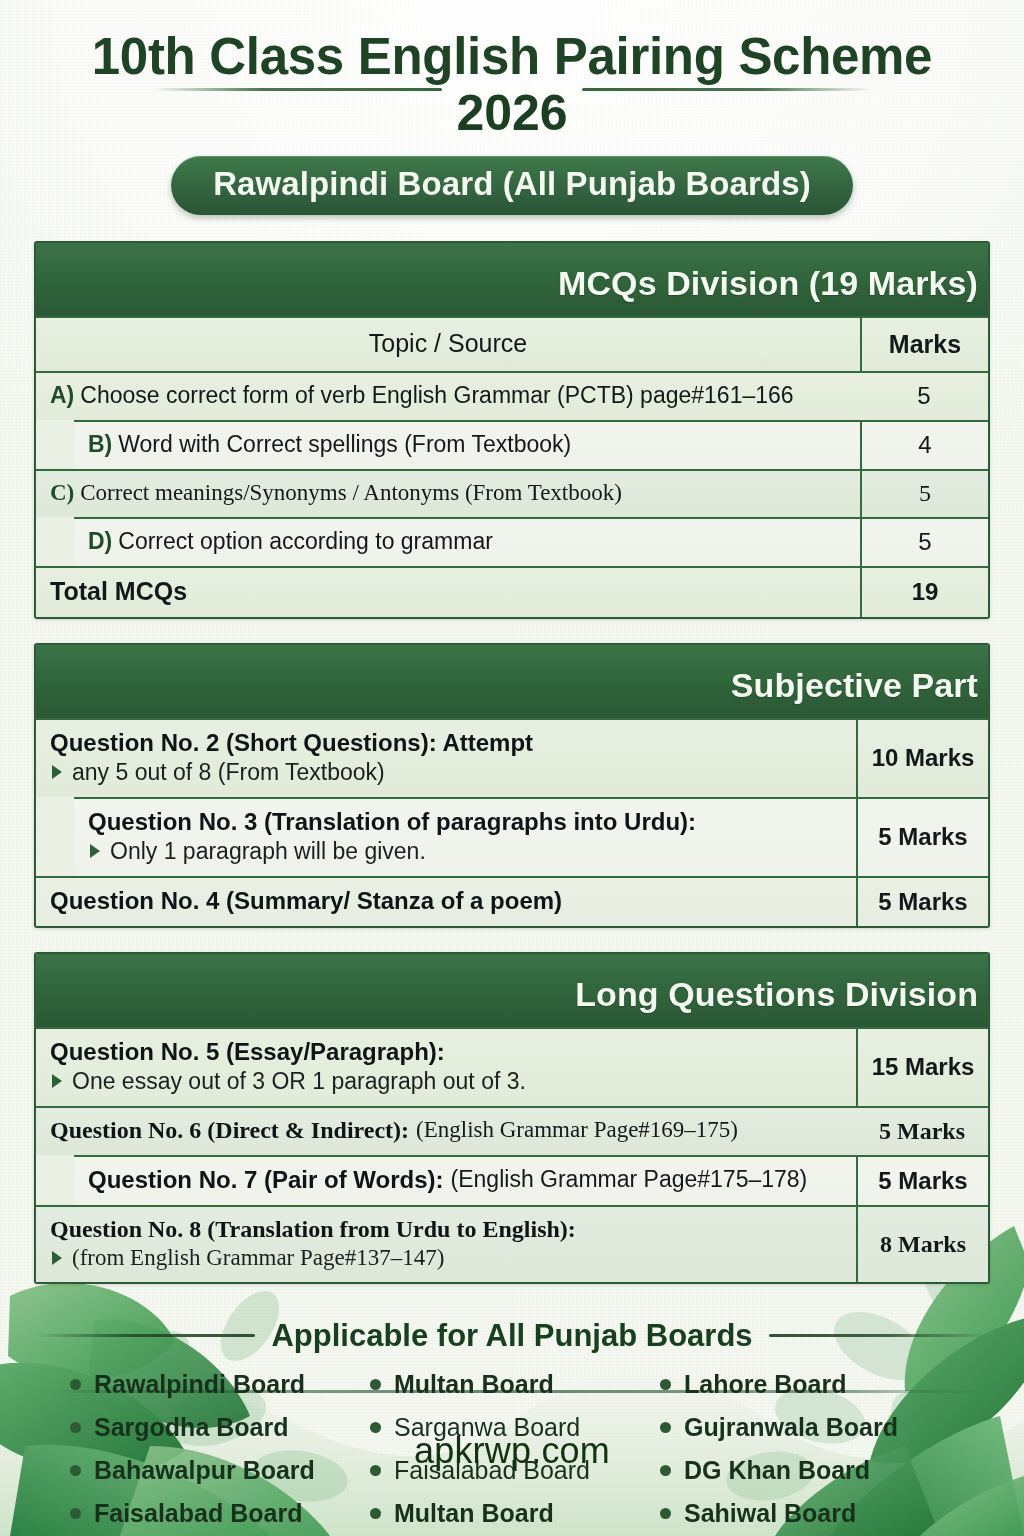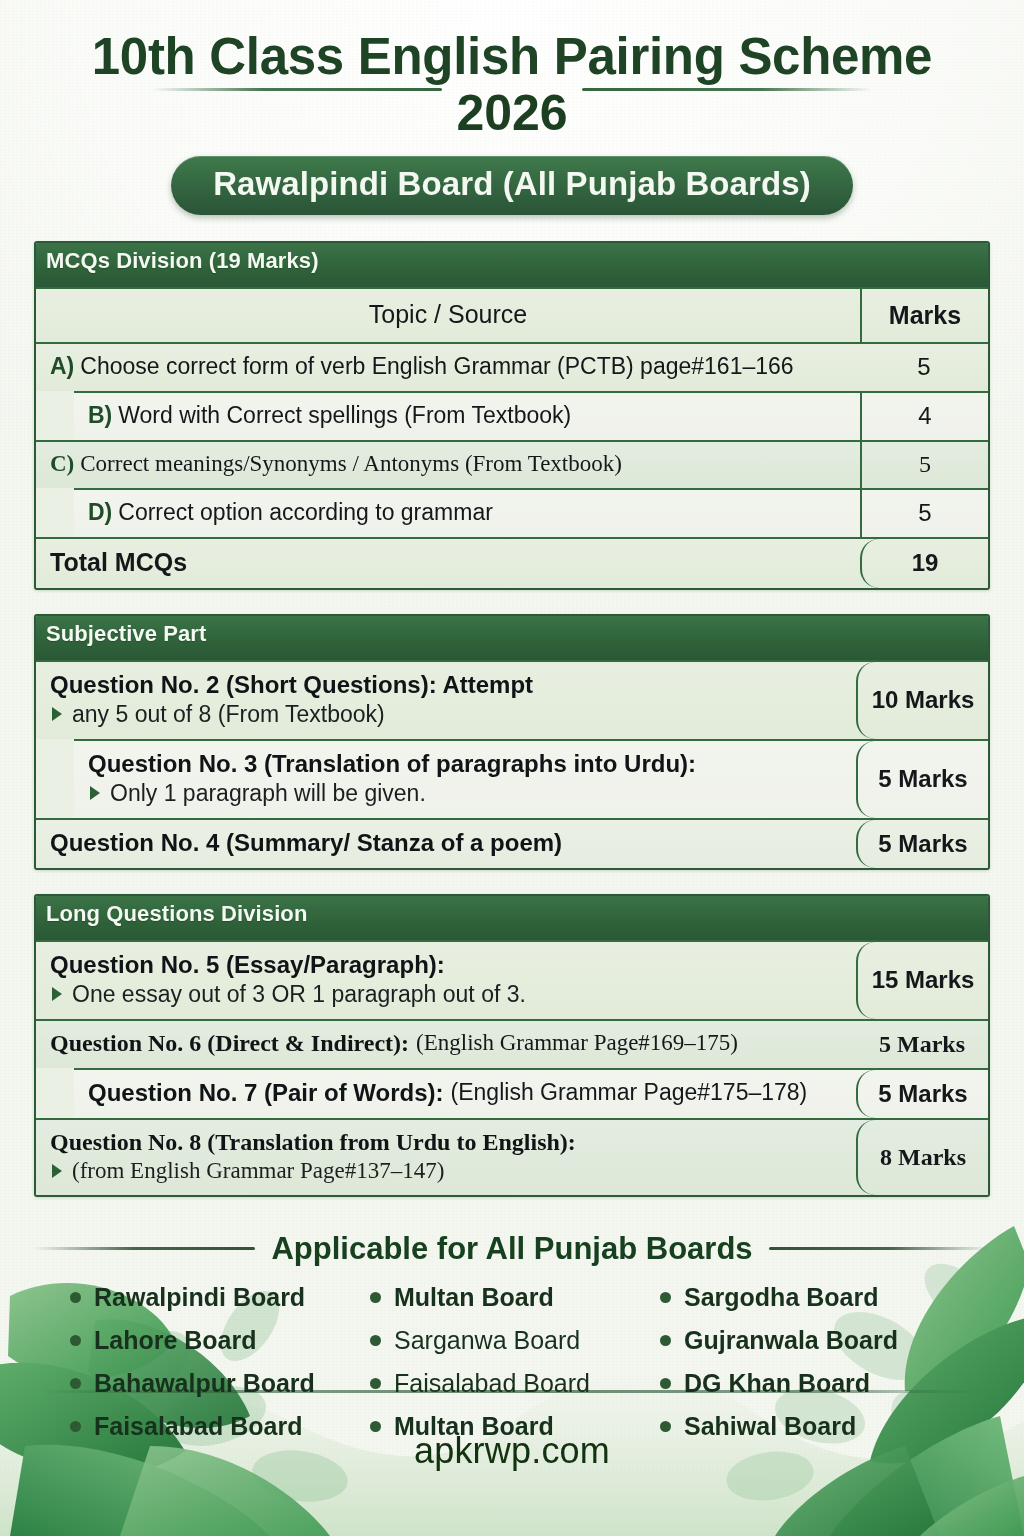--- a/index.html
+++ b/index.html
@@ -129,24 +129,24 @@
     box-shadow: 0 1px 3px rgba(40,70,45,.18);
     background: #eaf0e4;
   }
   .table-card.t-mcq  { margin-top: 26px; }
   .table-card.t-subj { margin-top: 24px; }
   .table-card.t-long { margin-top: 24px; }
 
   .tbl-head {
     background: linear-gradient(180deg, #3b7347 0%, #2f6239 60%, #2a5836 100%);
     color: #f4f9f2;
-    text-align: left;
-    font-size: 22px;
+    text-align: right;
+    font-size: 34px;
     font-weight: 700;
-    padding: 5px 10px 13px;
+    padding: 21px 10px 13px;
     letter-spacing: .1px;
     text-shadow: 0 1px 1px rgba(0,0,0,.22);
   }
 
   .row {
     display: flex;
     align-items: stretch;
     border-top: 2px solid #336b3f;
   }
   .row:first-of-type { border-top: none; }
@@ -165,21 +165,21 @@
     border-left: 2px solid #336b3f;
     display: flex;
     align-items: center;
     justify-content: center;
     font-size: 24px;
     color: #14181a;
     text-align: center;
     padding: 6px 4px;
   }
   .cell-marks.wide { flex-basis: 132px; }
-  .cell-marks.bold { font-weight: 700; border-radius: 19px; }
+  .cell-marks.bold { font-weight: 700; }
   .cell-marks.noline { border-left: none; }
 
   
   .bg-a { background: linear-gradient(180deg, #e8efe1 0%, #e2ebd9 100%); }
   .bg-b { background: linear-gradient(180deg, #f2f4ee 0%, #eff2ea 100%); margin-left: 38px; }
   .bg-c { background: linear-gradient(180deg, #e3ece0 0%, #dde8d8 100%); font-family: Liberation Serif, serif; }
   .bg-sub { background: linear-gradient(180deg, #eaf0e3 0%, #e6ede0 100%); }
 
   .col-head {
     font-weight: 400;
@@ -473,26 +473,26 @@
     <div class="board-item bold">
         <span class="dot"></span>
         <span>Rawalpindi Board</span>
       </div>
     <div class="board-item bold">
         <span class="dot"></span>
         <span>Multan Board</span>
       </div>
     <div class="board-item bold">
         <span class="dot"></span>
+        <span>Lahore Board</span>
+      </div>
+
+    <div class="board-item bold">
+        <span class="dot"></span>
         <span>Sargodha Board</span>
-      </div>
-
-    <div class="board-item bold">
-        <span class="dot"></span>
-        <span>Lahore Board</span>
       </div>
     <div class="board-item">
         <span class="dot"></span>
         <span>Sarganwa Board</span>
       </div>
     <div class="board-item bold">
         <span class="dot"></span>
         <span>Gujranwala Board</span>
       </div>
 

